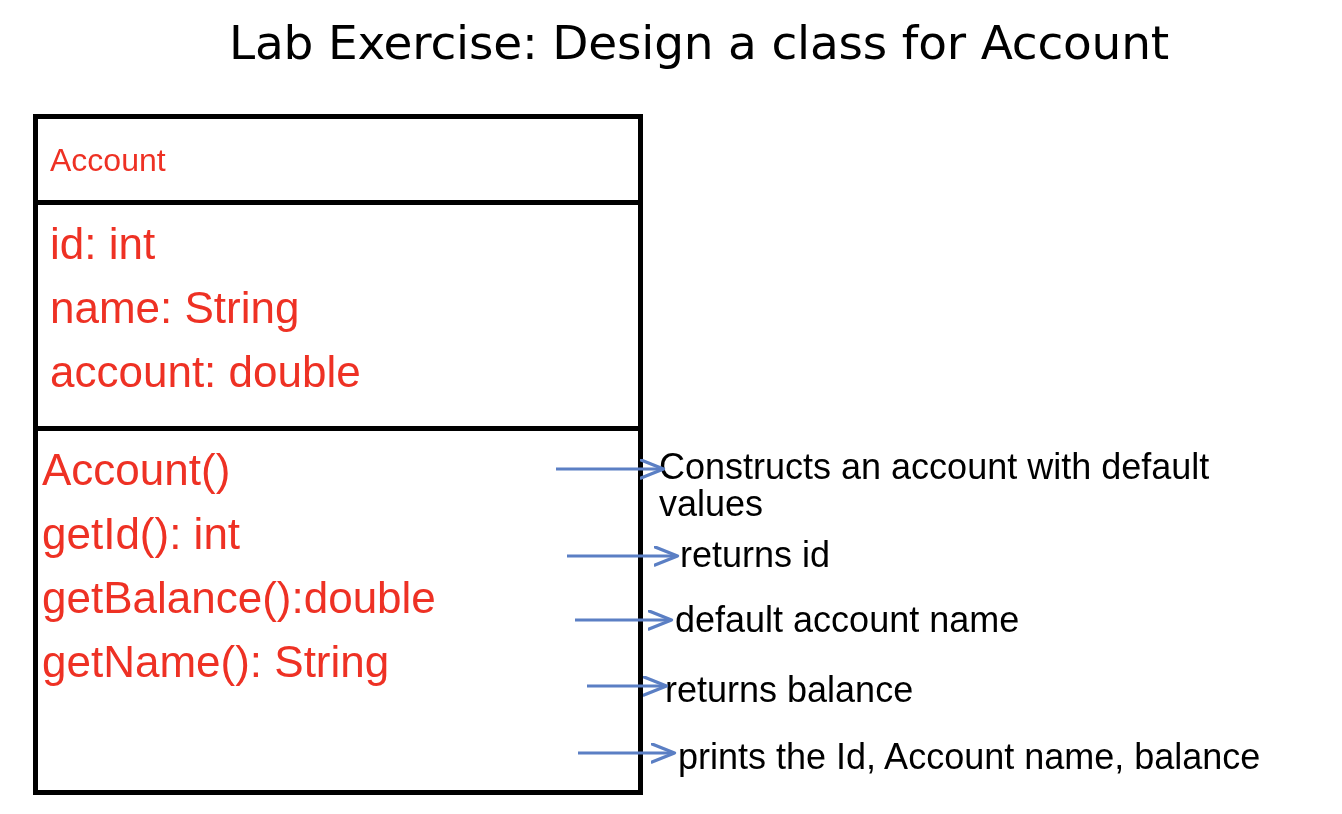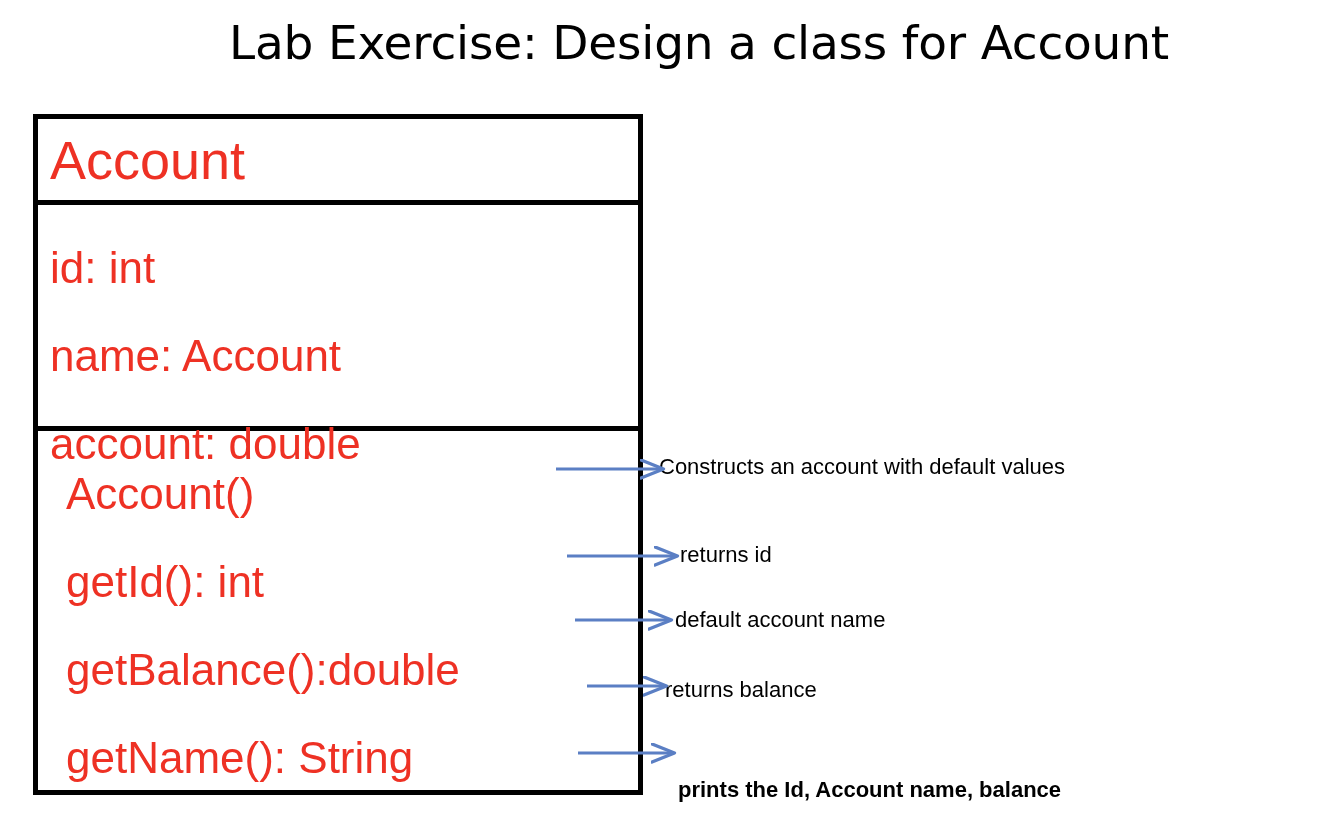--- a/index.html
+++ b/index.html
@@ -57,52 +57,51 @@
     border-bottom: 5px solid #000000;
     padding: 4px 0 0 12px;
   }
   #compartment-attributes {
     height: 226px;
     border-bottom: 5px solid #000000;
     padding: 7px 0 0 12px;
   }
   #compartment-methods {
     height: 353px;
-    padding: 7px 0 0 28px;
+    padding: 7px 0 0 4px;
   }
   .uml-text {
     font-family: "Liberation Sans", sans-serif;
     font-size: 44px;
     line-height: 64px;
     color: #EE3124;
     white-space: nowrap;
   }
   #compartment-name .uml-text {
-    font-size: 54px;
+    font-size: 32px;
     line-height: 74px;
   }
   .member-row {
     height: 64px;
-    margin-top: 24px;
   }
 
   
   .annotation {
     position: absolute;
     font-family: "Liberation Sans", sans-serif;
-    font-size: 22px;
+    font-size: 36px;
     line-height: 37px;
     color: #000000;
     white-space: pre-line;
   }
   #annotation-constructor { left: 659px; top: 448px; width: 640px; }
   #annotation-getid       { left: 680px; top: 536px; }
   #annotation-getname     { left: 675px; top: 601px; }
   #annotation-getbalance  { left: 665px; top: 671px; }
-  #annotation-printreceipt{ left: 678px; top: 771px; font-weight: bold; }
+  #annotation-printreceipt{ left: 678px; top: 738px; }
 
   
   #arrow-layer {
     position: absolute;
     left: 0;
     top: 0;
     width: 1342px;
     height: 814px;
     pointer-events: none;
   }
@@ -115,21 +114,21 @@
   <div id="slide-title">Lab Exercise: Design a class for Account</div>
 
   <div id="class-box">
 
     <div class="compartment" id="compartment-name">
       <div class="uml-text">Account</div>
     </div>
 
     <div class="compartment" id="compartment-attributes">
       <div class="uml-text member-row">id: int</div>
-      <div class="uml-text member-row">name: Account</div>
+      <div class="uml-text member-row">name: String</div>
       <div class="uml-text member-row">account: double</div>
     </div>
 
     <div class="compartment" id="compartment-methods">
       <div class="uml-text member-row">Account()</div>
       <div class="uml-text member-row">getId(): int</div>
       <div class="uml-text member-row">getBalance():double</div>
       <div class="uml-text member-row">getName(): String</div>
     </div>
   </div>

